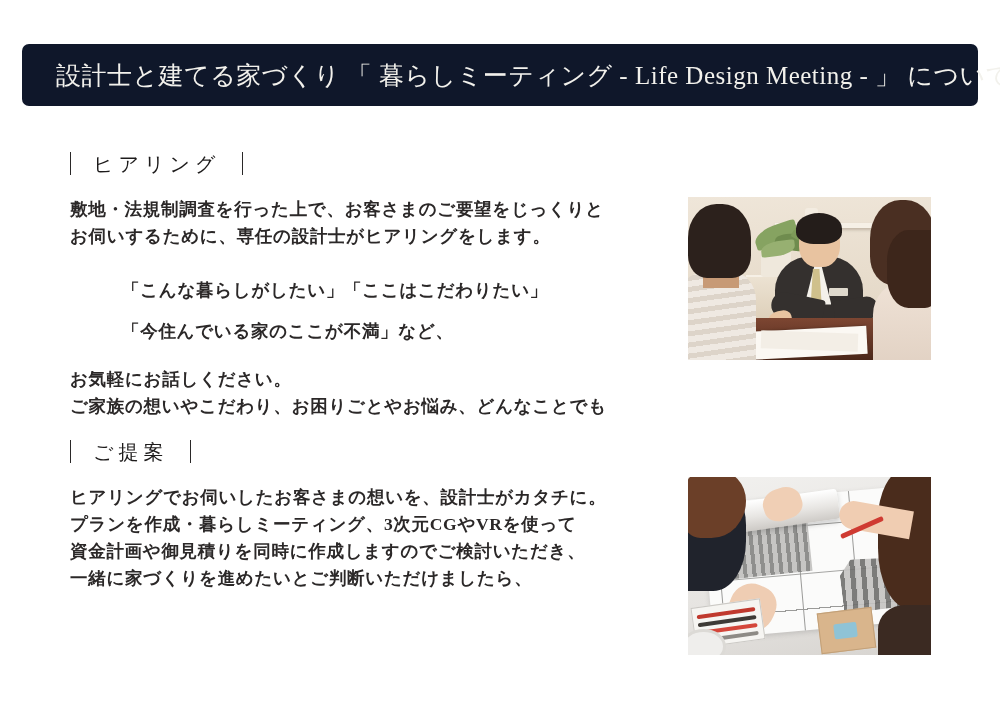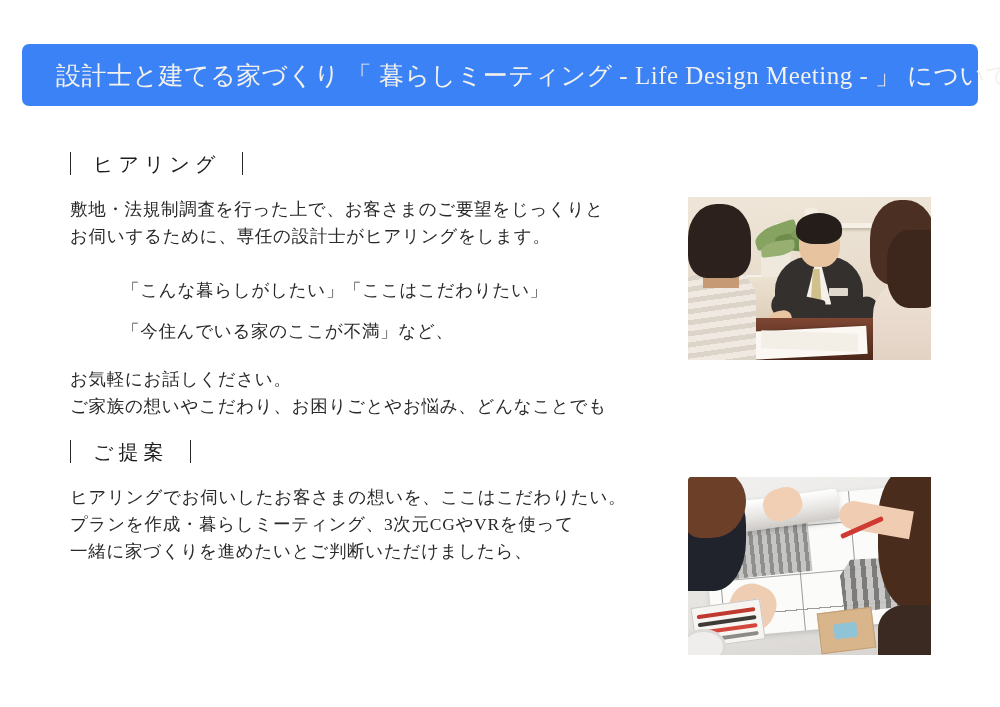--- a/index.html
+++ b/index.html
@@ -16,21 +16,21 @@
     color: #231f1f;
   }
 
   
   .header-bar {
     position: absolute;
     left: 22px;
     top: 44px;
     width: 956px;
     height: 62px;
-    background: #3b82f6;
+    background: #0f172a;
     border-radius: 7px;
     display: flex;
     align-items: center;
   }
   .header-title {
     color: #f2f1ec;
     font-size: 25px;
     line-height: 1;
     letter-spacing: 0.5px;
     padding-left: 34px;
@@ -76,20 +76,21 @@
     top: 56px;
     width: 600px;
   }
   .para {
     font-size: 17.5px;
     line-height: 27px;
     letter-spacing: 0.7px;
     color: #2b2828;
     margin: 0;
     white-space: nowrap;
+    font-weight: bold;
   }
   .para.quote-block {
     margin-top: 14px;
     margin-bottom: 8px;
     padding-left: 52px;
   }
   .para.tail {
     margin-top: 0;
   }
   .spacer-line { height: 13px; }
@@ -402,22 +403,23 @@
 
 <div class="section" id="section-proposal">
 
   <div class="section-heading">
     <span class="heading-rule"></span>
     <span class="heading-label">ご提案</span>
     <span class="heading-rule"></span>
   </div>
 
   <div class="section-body">
-    <p class="para">ヒアリングでお伺いしたお客さまの想いを、ここはこだわりたい。</p>
+    <p class="para">ヒアリングでお伺いしたお客さまの想いを、設計士がカタチに。</p>
     <p class="para">プランを作成・暮らしミーティング、3次元CGやVRを使って</p>
+    <p class="para">資金計画や御見積りを同時に作成しますのでご検討いただき、</p>
     <p class="para">一緒に家づくりを進めたいとご判断いただけましたら、</p>
   </div>
 </div>
 
 <div class="photo" id="photo-proposal">
   <div class="photo-canvas">
     <div class="p2-bg"></div>
     <div class="p2-desk"></div>
     <div class="p2-plan">
       <div class="p2-plan-lines"></div>

